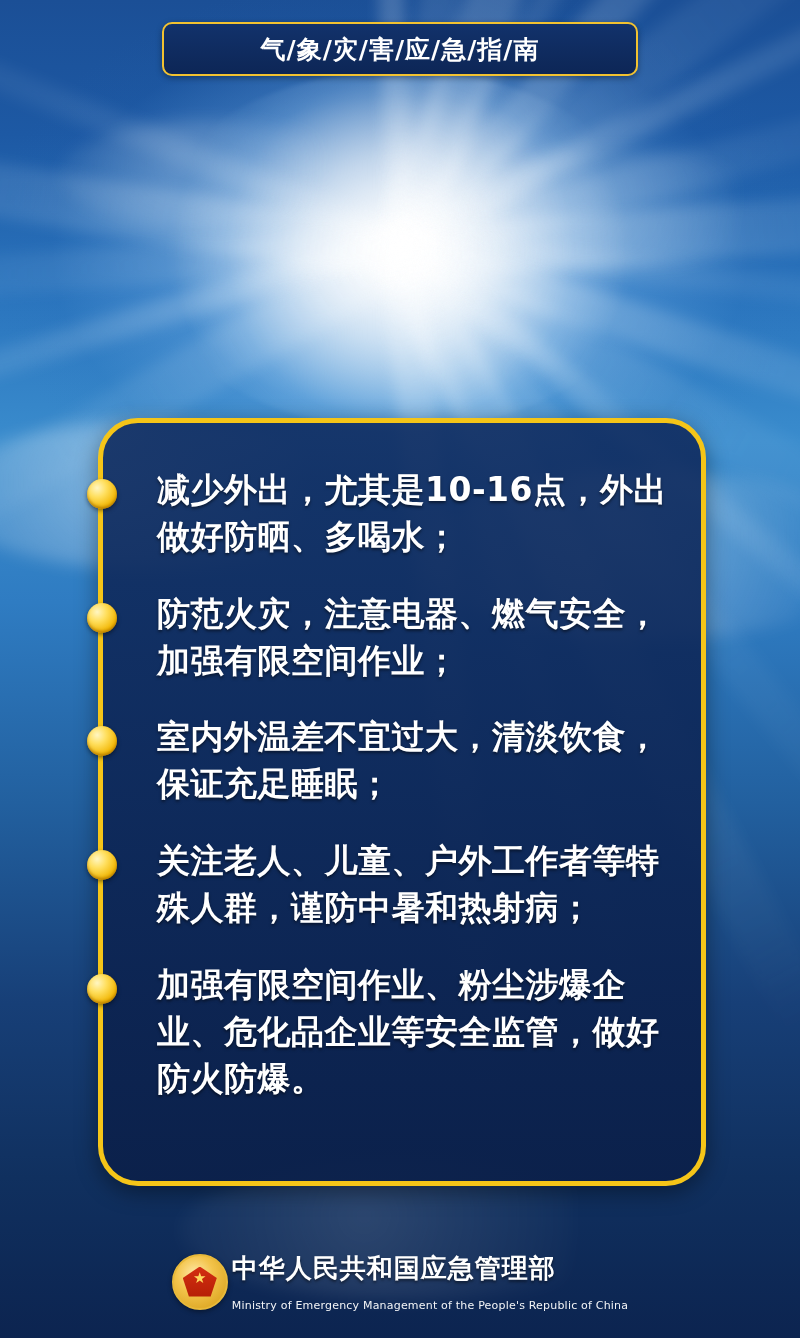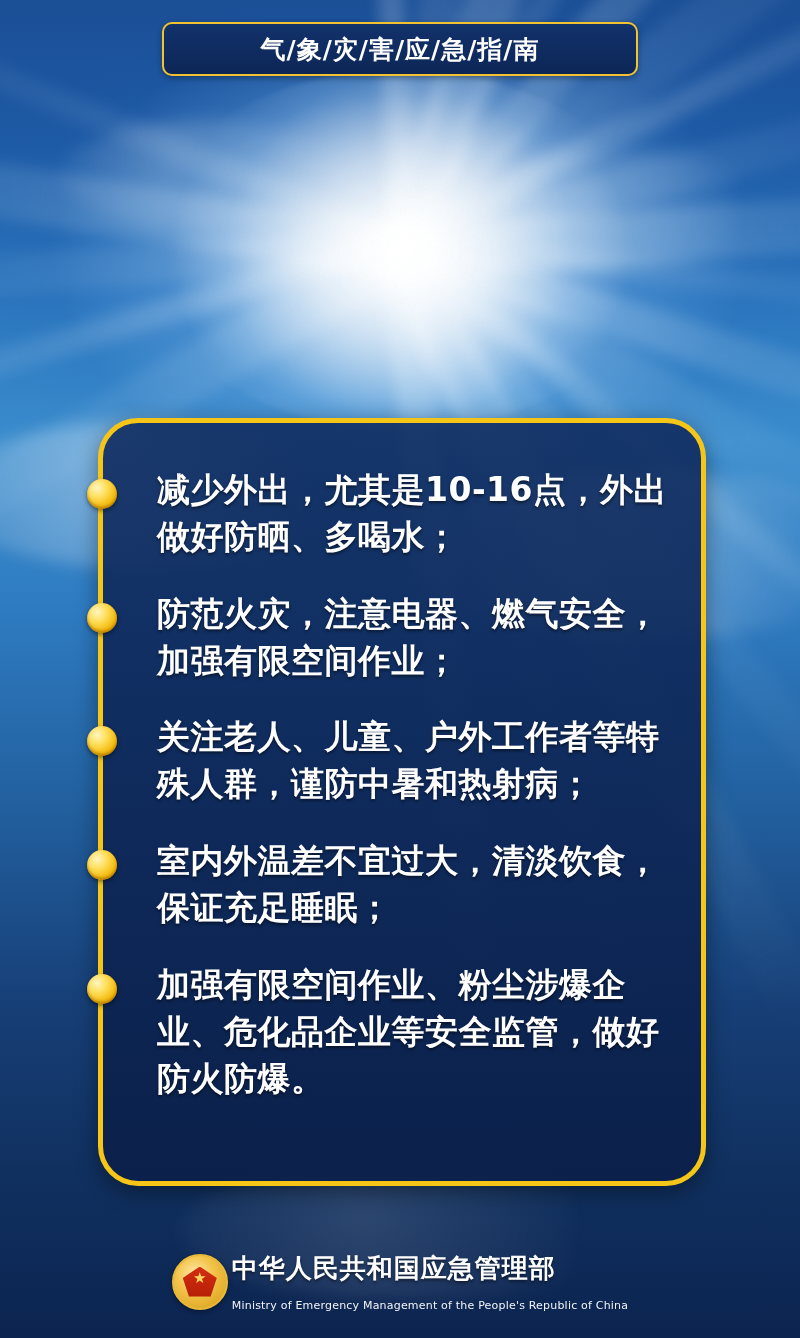--- a/index.html
+++ b/index.html
@@ -258,25 +258,25 @@
       <li class="tip">
         <span class="bullet"></span>
         <span>减少外出，尤其是10-16点，外出做好防晒、多喝水；</span>
       </li>
       <li class="tip">
         <span class="bullet"></span>
         <span>防范火灾，注意电器、燃气安全，加强有限空间作业；</span>
       </li>
       <li class="tip">
         <span class="bullet"></span>
+        <span>室内外温差不宜过大，清淡饮食，保证充足睡眠；</span>
+      </li>
+      <li class="tip">
+        <span class="bullet"></span>
         <span>关注老人、儿童、户外工作者等特殊人群，谨防中暑和热射病；</span>
-      </li>
-      <li class="tip">
-        <span class="bullet"></span>
-        <span>室内外温差不宜过大，清淡饮食，保证充足睡眠；</span>
       </li>
       <li class="tip">
         <span class="bullet"></span>
         <span>加强有限空间作业、粉尘涉爆企业、危化品企业等安全监管，做好防火防爆。</span>
       </li>
     </ul>
   </div>
 
   <div class="footer">
     <div class="emblem"></div>

